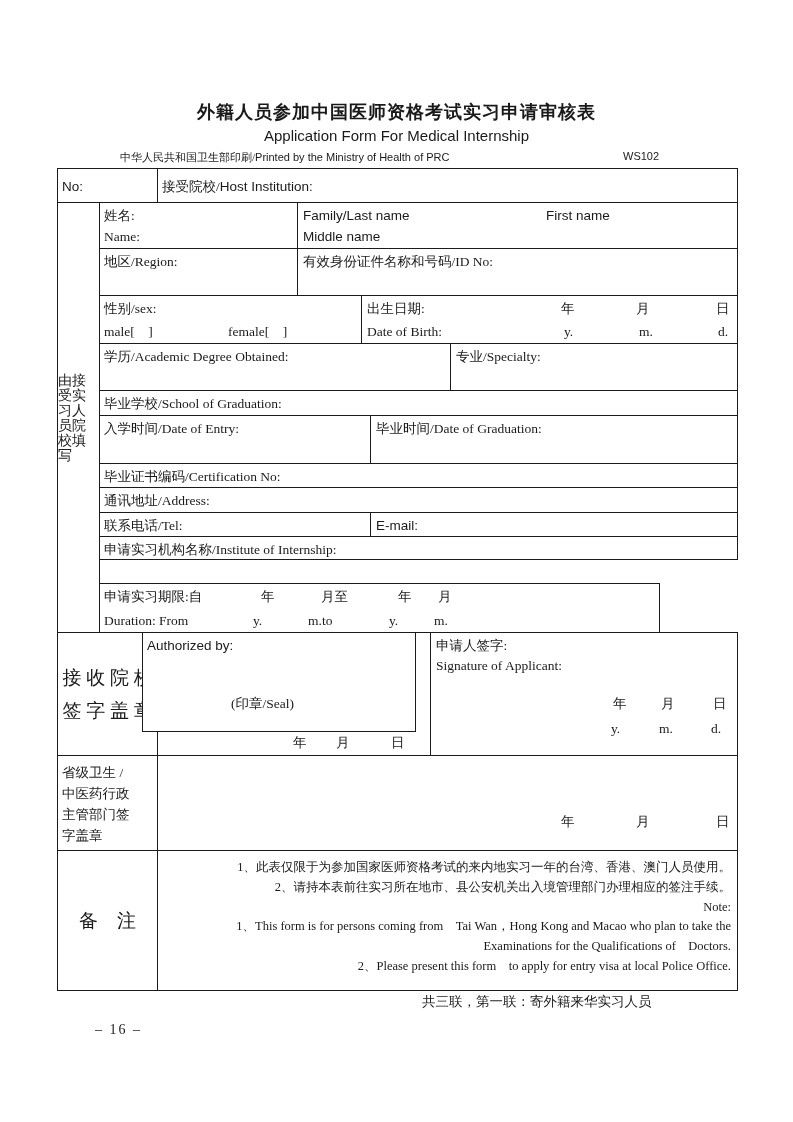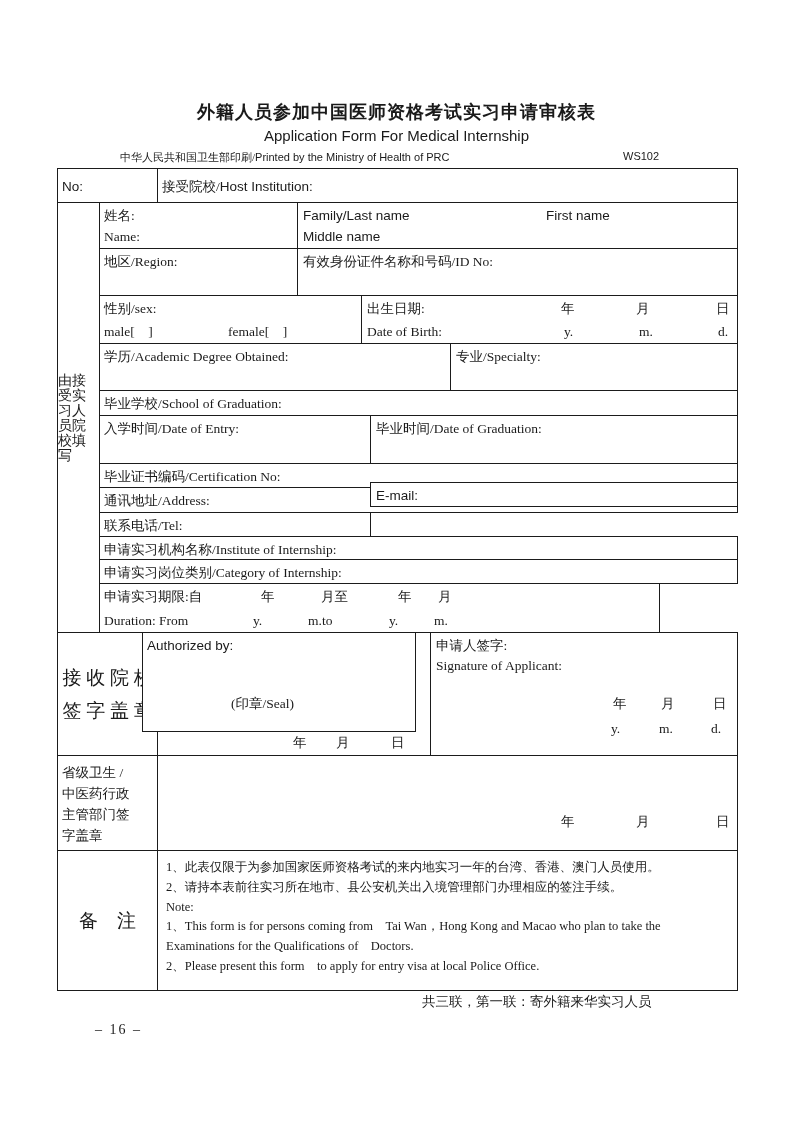--- a/index.html
+++ b/index.html
@@ -36,21 +36,21 @@
   .vstrip{
     position:absolute;left:0;top:0;width:100%;height:100%;
     display:flex;flex-direction:column;align-items:center;justify-content:space-evenly;
     font-size:14px;
   }
   .center-label{
     position:absolute;left:0;top:0;width:100%;height:100%;
     display:flex;flex-direction:column;align-items:center;justify-content:center;
     font-size:19px;
   }
-  .note-lines{position:absolute;left:8px;top:7px;right:6px;font-size:12.5px;line-height:19.8px;}
+  .note-lines{position:absolute;left:8px;top:7px;right:6px;font-size:12.5px;line-height:19.8px;text-align:right;}
   .footer-copies{left:422px;top:993px;font-size:13.5px;}
   .page-number{left:95px;top:1022px;font-size:14px;letter-spacing:2px;}
 </style>
 </head>
 <body>
 
 <div class="page">
 
   <div class="abs title-cn">外籍人员参加中国医师资格考试实习申请审核表</div>
   <div class="abs title-en sans">Application Form For Medical Internship</div>
@@ -125,31 +125,28 @@
     <span class="pad t135">毕业证书编码/Certification No:</span>
   </div>
 
   <div class="cell" style="left:99px;top:487px;width:639px;height:26px;padding-left:19px;">
     <span class="pad t135">通讯地址/Address:</span>
   </div>
 
   <div class="cell" style="left:99px;top:512px;width:272px;height:25px;">
     <span class="pad t135">联系电话/Tel:</span>
   </div>
-  <div class="cell" style="left:370px;top:482px;width:368px;height:25px;">
+  <div class="cell" style="left:370px;top:512px;width:368px;height:25px;">
     <span class="pad sans t135" style="left:5px;">E-mail:</span>
   </div>
 
   <div class="cell" style="left:99px;top:536px;width:639px;height:24px;">
     <span class="pad t135">申请实习机构名称/Institute of Internship:</span>
   </div>
 
-  <div class="cell" style="left:99px;top:559px;width:639px;height:25px;">
-    <span class="pad t135">申请实习岗位类别/Category of Internship:</span>
-  </div>
 
   <div class="cell" style="left:99px;top:583px;width:561px;height:50px;">
     <span class="pad t135">申请实习期限:自</span>
     <span class="pad t135" style="left:161px;">年</span>
     <span class="pad t135" style="left:221px;">月至</span>
     <span class="pad t135" style="left:298px;">年</span>
     <span class="pad t135" style="left:338px;">月</span>
     <span class="pad t135" style="top:26px;">Duration: From</span>
     <span class="pad t135" style="left:153px;top:26px;">y.</span>
     <span class="pad t135" style="left:208px;top:26px;">m.to</span>

